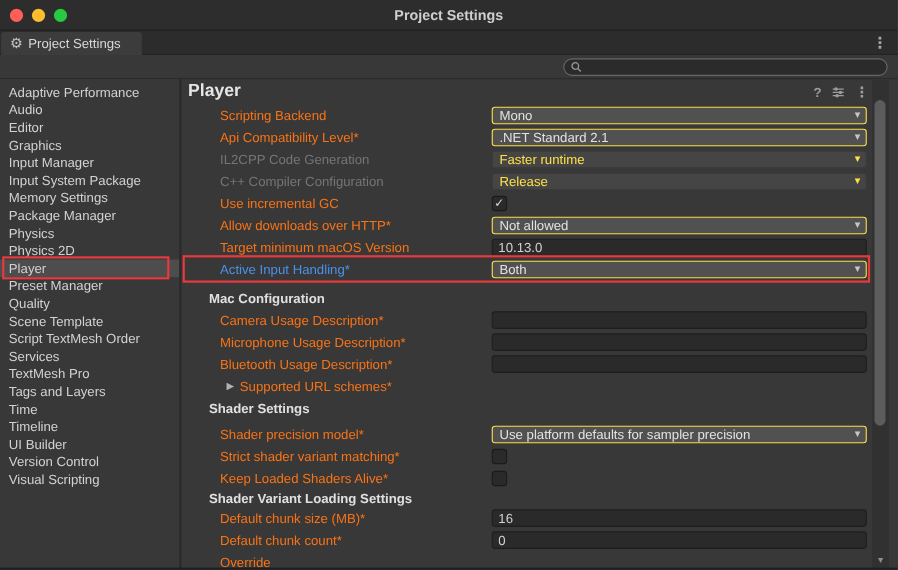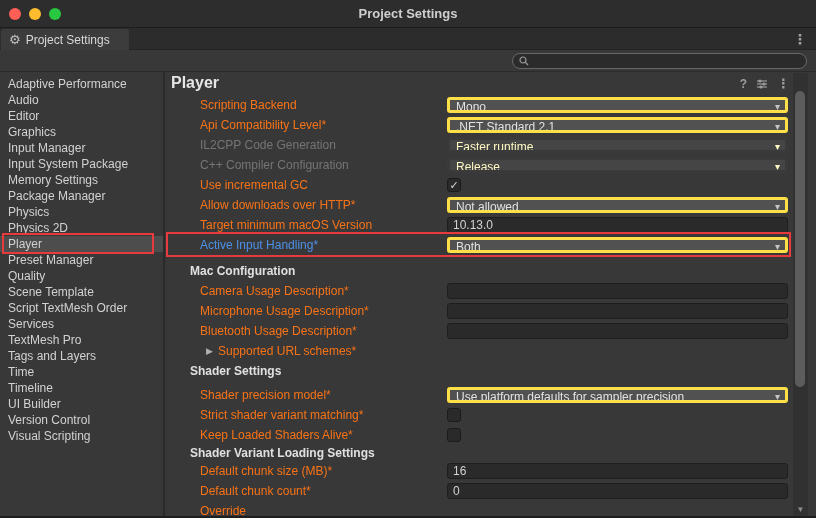--- a/index.html
+++ b/index.html
@@ -54,26 +54,26 @@
   .help-ic { font-size:12px; font-weight:bold; }
   .kebab2 { font-size:13px; font-weight:bold; color:#9d9d9d; }
   
   .rows { position:absolute; left:166px; top:0; width:624px; height:518px; }
   .row { position:absolute; left:0; width:100%; height:20px; }
   .lbl { position:absolute; left:34px; top:0; line-height:20px; color:#f97316; white-space:nowrap; }
   .row.disabled .lbl { color:#757575; }
   .lbl.blue { color:#4d90e8; }
   .row.section .lbl { left:24px; font-weight:bold; color:#e0e0e0; }
   .dropdown { position:absolute; left:281px; right:2px; top:2px; height:16px;
-    background:#515151; border:3px solid #fde047; border-radius:3px;
+    background:#515151; border:1px solid #fde047; border-radius:3px;
     padding:0 16px 0 6px; color:#e2e2e2; overflow:hidden; }
   .ddv { display:block; line-height:14px; white-space:nowrap; overflow:hidden; }
   .dd-arrow { position:absolute; right:5px; top:0; font-size:10px; color:#c6c6c6; line-height:14px; }
   .row.disabled .dropdown { background:#454545; border-color:#3a3a3a; }
-  .row.disabled .ddv, .row.disabled .dd-arrow { color:#fef9c3; }
+  .row.disabled .ddv, .row.disabled .dd-arrow { color:#fde047; }
   .textfield { position:absolute; left:281px; right:2px; top:2px; height:16px;
     background:#2a2a2a; border:1px solid #1e1e1e; border-radius:3px; color:#d2d2d2;
     padding:0 5px; font:inherit; font-size:12px; outline:none; width:341px; }
   .checkbox { position:absolute; left:281px; top:3px; width:14px; height:14px;
     background:#2a2a2a; border:1px solid #1b1b1b; border-radius:3px; color:#d8d8d8;
     text-align:center; line-height:13px; font-size:11px; }
   .checkbox.checked::after { content:"✓"; }
   .foldout-tri { position:absolute; left:40px; top:0; line-height:20px; color:#b0b0b0; font-size:9px; }
   .row.foldout .lbl { left:52px; }
   

